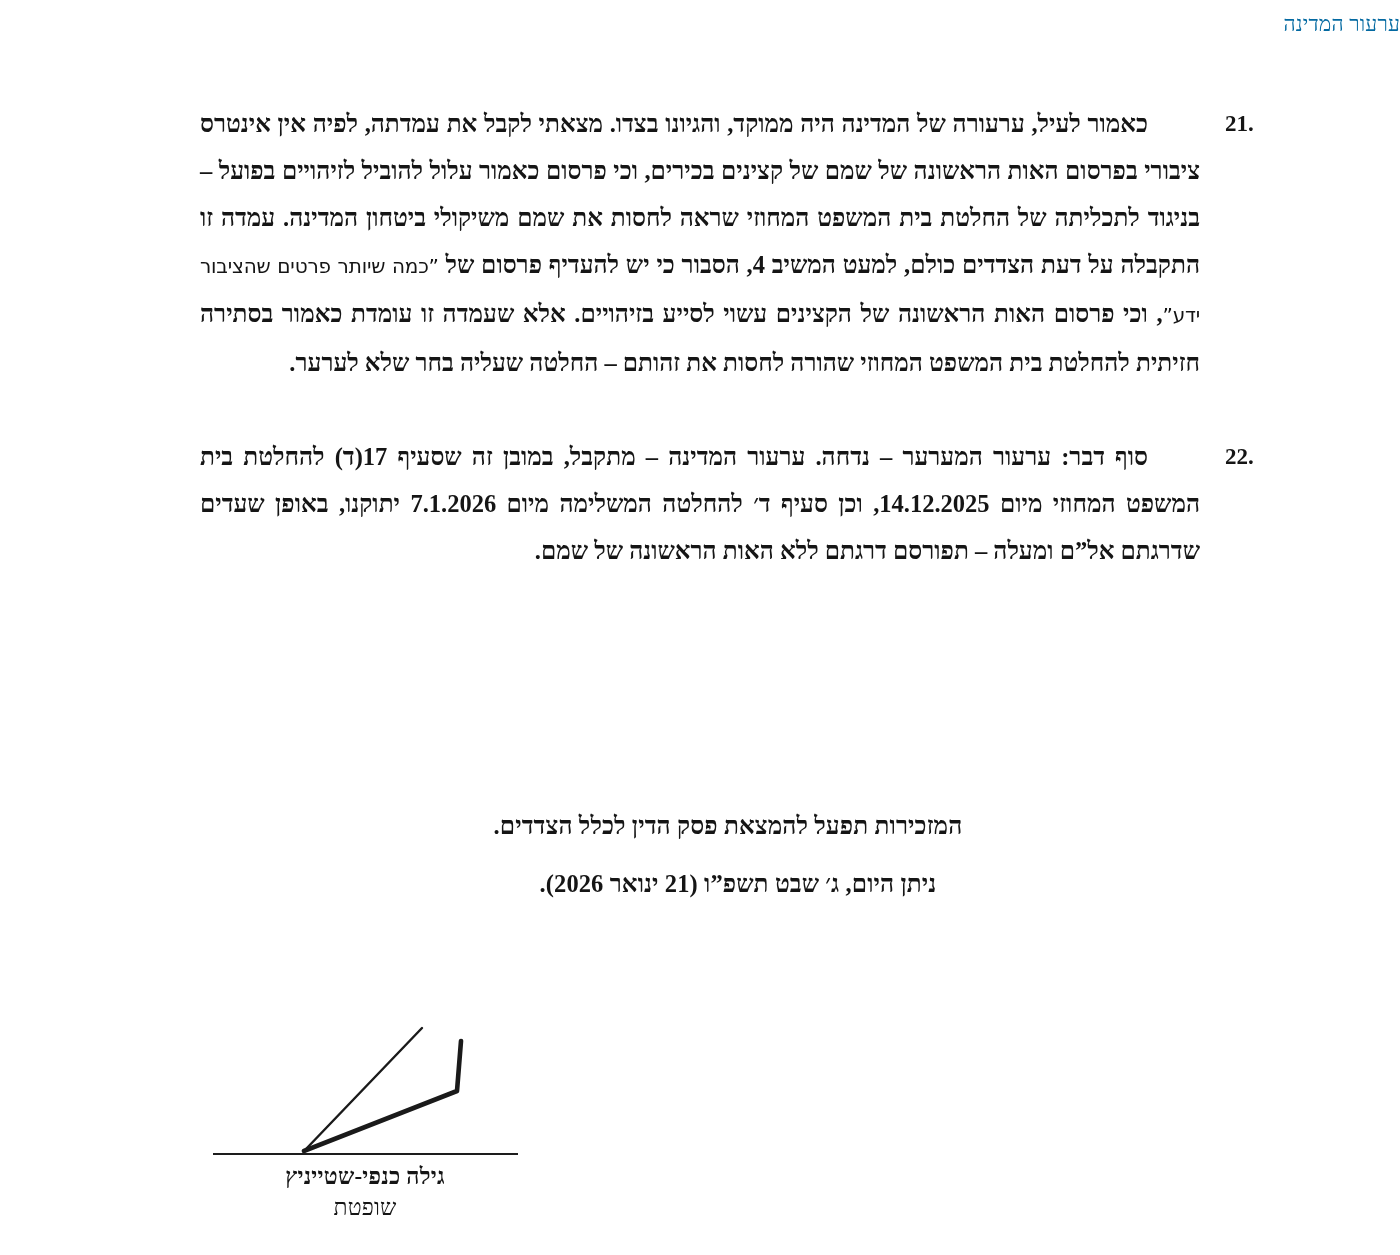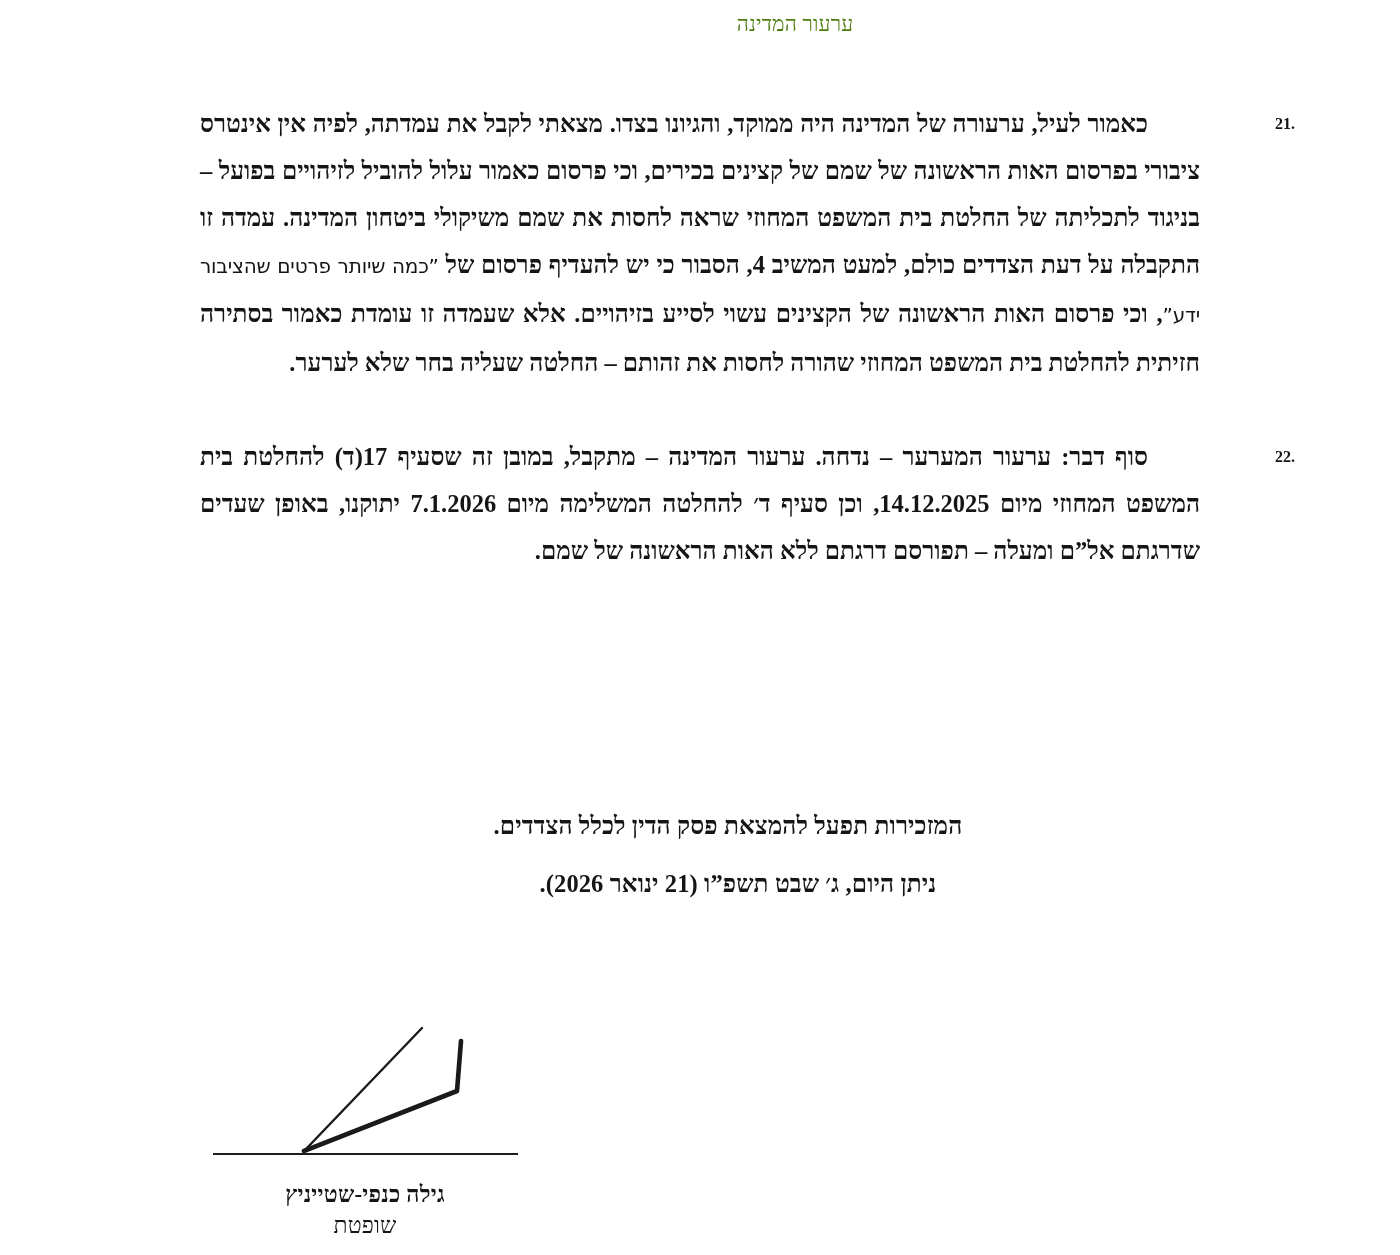--- a/index.html
+++ b/index.html
@@ -18,26 +18,25 @@
     overflow: hidden;
     direction: rtl;
   }
 
   
   .running-header {
     position: absolute;
     top: 12px;
     right: 0;
     left: 0;
-    text-align: center;
     padding-left: 190px;
     font-size: 21px;
     font-weight: 400;
     letter-spacing: .2px;
-    color: #4d7c0f;
+    color: #0369a1;
   }
 
   
   .body-column {
     position: absolute;
     top: 100px;
     right: 200px;
     left: 200px;
   }
 
@@ -55,22 +54,22 @@
   .para + .para {
     margin-top: 47px;
   }
 
   
   .para-number {
     position: absolute;
     right: -95px;
     top: 0;
     width: 70px;
-    text-align: right;
-    font-size: 16px;
+    text-align: left;
+    font-size: 23px;
     font-weight: bold;
     direction: ltr;
     unicode-bidi: bidi-override;
   }
 
   .para-indent {
     display: inline-block;
     width: 52px;
   }
 
@@ -119,21 +118,21 @@
   }
 
   .signature-rule {
     width: 305px;
     height: 0;
     border-top: 2px solid #1d1d1d;
     margin: 0 auto;
   }
 
   .signature-name {
-    margin-top: 24px;
+    margin-top: 6px;
     font-size: 23px;
     font-weight: bold;
     line-height: 31px;
     letter-spacing: .2px;
   }
 
   .signature-title {
     font-size: 23px;
     font-weight: normal;
     line-height: 31px;

